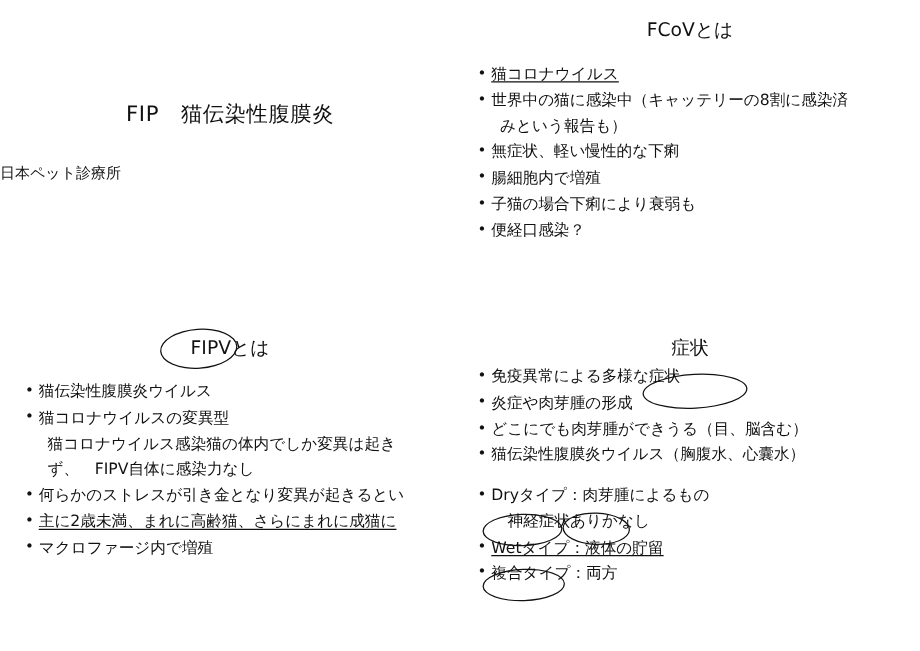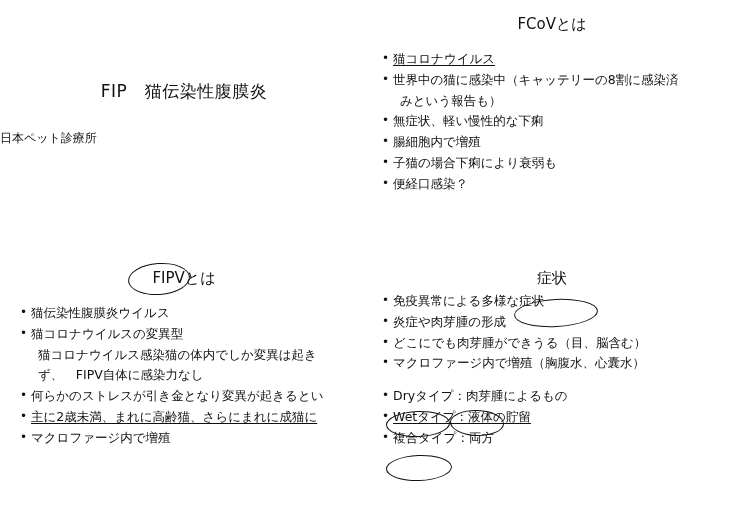--- a/index.html
+++ b/index.html
@@ -136,23 +136,24 @@
 </div>
 
 <div class="slide" id="q-br">
   <div class="heading-wrap" id="br-head">
     <span class="heading">症状</span>
   </div>
   <ul class="bullets" id="br-list">
     <li class="bullet"><span>免疫異常による多様な症状</span></li>
     <li class="bullet"><span>炎症や肉芽腫の形成</span></li>
     <li class="bullet"><span>どこにでも肉芽腫ができうる（目、脳含む）</span></li>
-    <li class="bullet"><span>マクロファージ内で増殖（胸腹水、心囊水）</span></li>
+    <li class="bullet"><span>猫伝染性腹膜炎ウイルス（胸腹水、心囊水）</span></li>
     <li class="spacer"></li>
     <li class="bullet"><span>Dryタイプ：肉芽腫によるもの</span></li>
+    <li class="cont2"><span>神経症状ありかなし</span></li>
     <li class="bullet"><span class="u">Wetタイプ：液体の貯留</span></li>
     <li class="bullet"><span>複合タイプ：両方</span></li>
   </ul>
 
   <div class="ellipse" style="left:146px; top:39px; width:82px; height:26px; transform:rotate(-3deg);"></div>
   <div class="ellipse" style="left:18px; top:151px; width:62px; height:24px; transform:rotate(-2deg);"></div>
   <div class="ellipse" style="left:82px; top:150px; width:52px; height:24px; transform:rotate(2deg);"></div>
   <div class="ellipse" style="left:18px; top:195px; width:64px; height:24px; transform:rotate(-2deg);"></div>
 </div>
 

